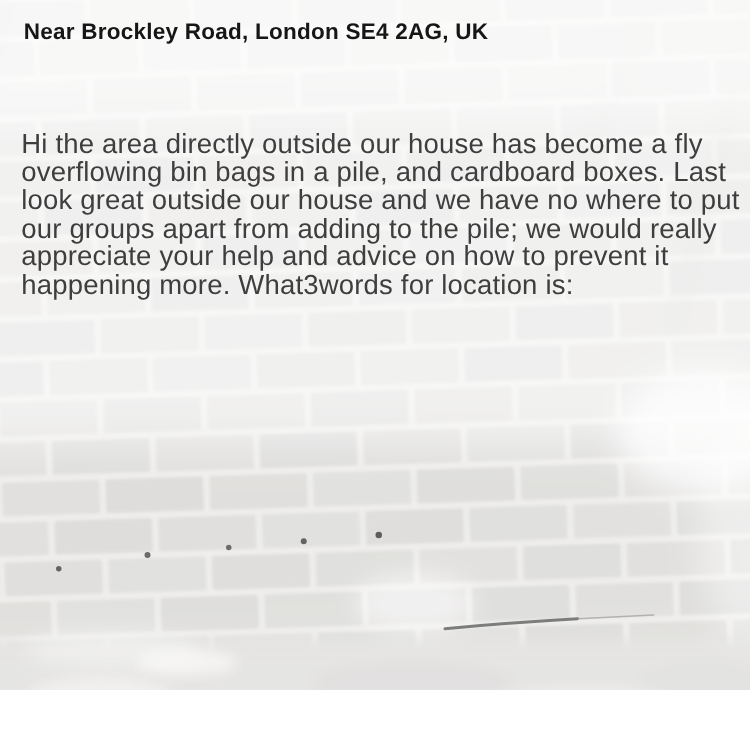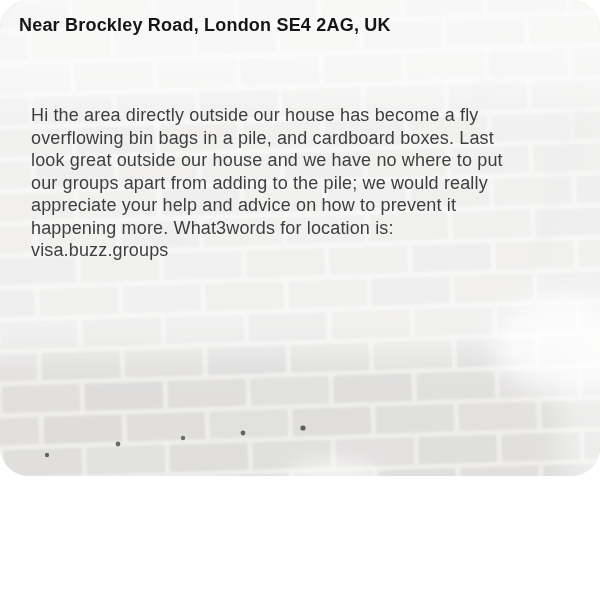--- a/index.html
+++ b/index.html
@@ -1,39 +1,38 @@
 <!DOCTYPE html>
 <html><head>
 <meta charset="utf-8">
 <style>
   html,body{margin:0;padding:0;background:#ffffff;}
   .canvas{
     position:relative;
-    width:600px;height:476px;
+    width:600px;height:552px;
     overflow:hidden;
     background:#fef9c3;
     font-family:"Liberation Sans", sans-serif;
-    border-radius:29px;
   }
   .bg-svg{position:absolute;left:0;top:0;width:600px;height:600px;}
   .title{
     position:absolute;
     left:19px;top:15px;
     margin:0;
     font-size:18px;
     font-weight:700;
     letter-spacing:0.2px;
     color:#161616;
     white-space:nowrap;
   }
   .body-text{
     position:absolute;
-    left:31px;top:104px;
+    left:17px;top:104px;
     width:566px;
-    font-size:18px;
+    font-size:22px;
     line-height:22.5px;
     letter-spacing:0.15px;
     color:#3e3e3e;
   }
   .body-line{white-space:nowrap;}
 </style>
 </head>
 <body>
 
 <div class="canvas">
@@ -312,16 +311,15 @@
 
   <h1 class="title">Near Brockley Road, London SE4 2AG, UK</h1>
 
   <div class="body-text">
     <div class="body-line">Hi the area directly outside our house has become a fly</div>
     <div class="body-line">overflowing bin bags in a pile, and cardboard boxes. Last</div>
     <div class="body-line">look great outside our house and we have no where to put</div>
     <div class="body-line">our groups apart from adding to the pile; we would really</div>
     <div class="body-line">appreciate your help and advice on how to prevent it</div>
     <div class="body-line">happening more. What3words for location is:</div>
-    <div class="body-line">visa.buzz.groups</div>
   </div>
 
 </div>
 
 </body></html>

